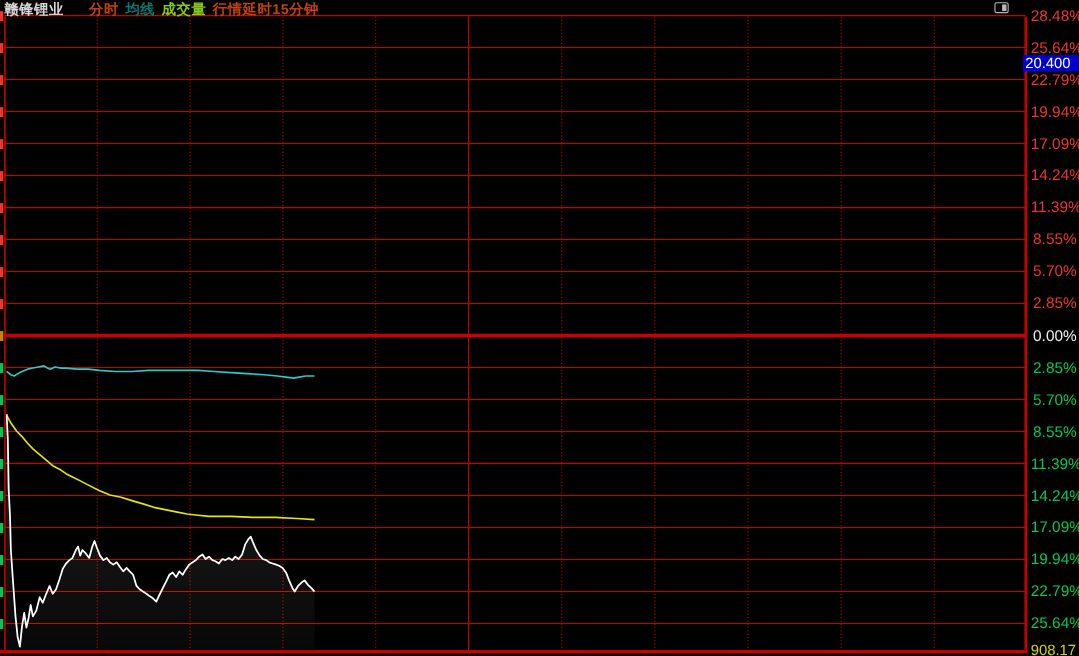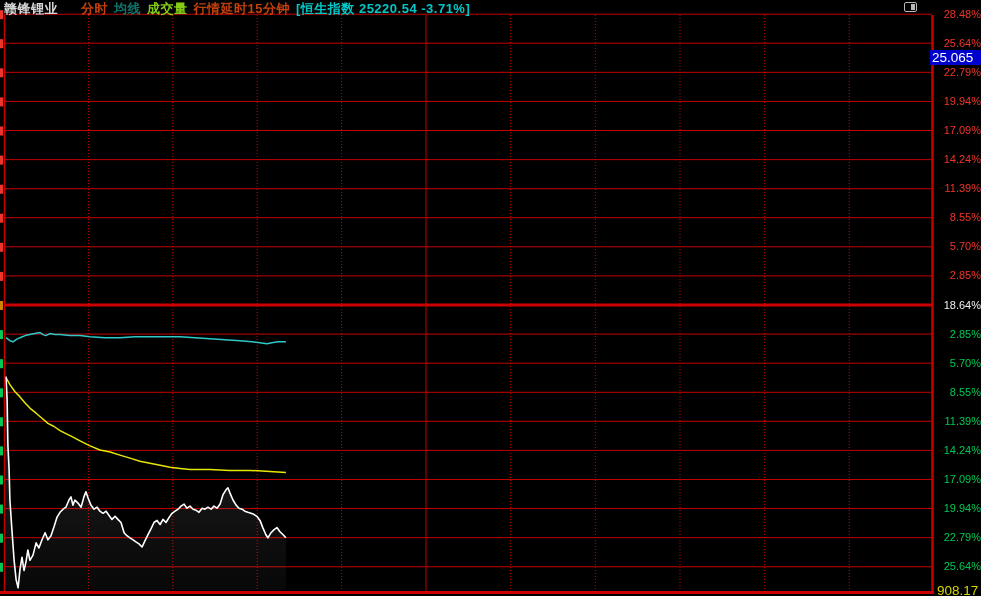--- a/index.html
+++ b/index.html
@@ -4,42 +4,41 @@
 <style>
   html,body{margin:0;padding:0;background:#000;width:981px;height:596px;overflow:hidden;
     font-family:"Liberation Sans",sans-serif;}
   .screen{position:absolute;left:0;top:0;width:981px;height:596px;background:#000;}
   .header{position:absolute;left:4px;top:0;height:15px;display:flex;align-items:flex-start;
     gap:23px;font-size:13px;font-weight:600;white-space:nowrap;z-index:5;}
   .header .grp{display:flex;gap:6px;}
   .hdr-item{letter-spacing:0.5px;}
   #chart-svg{position:absolute;left:0;top:0;z-index:1;}
   .axis{position:absolute;left:0;top:0;width:981px;height:596px;z-index:3;pointer-events:none;}
-  .ylab{position:absolute;left:937px;width:44px;height:15px;font-size:11px;line-height:15px;
-    font-weight:500;text-align:right;}
+  .ylab{position:absolute;left:937px;width:44px;height:15px;font-size:14px;line-height:15px;
+    font-weight:500;text-align:center;}
   .price-tag{position:absolute;left:930px;width:51px;height:15px;font-size:13.5px;line-height:15px;
     color:#fff;padding-left:2px;box-sizing:border-box;z-index:4;}
   .vol-label{position:absolute;left:937px;top:583px;font-size:13.5px;line-height:15px;font-weight:500;z-index:3;}
   .panel-toggle{position:absolute;left:904px;top:2px;width:13px;height:10px;border:1px solid #b8b8b8;
     border-radius:2px;box-sizing:border-box;z-index:6;cursor:pointer;}
   .panel-toggle .fillpart{position:absolute;right:1px;top:1px;width:4px;height:6px;background:#b8b8b8;}
 </style>
 </head>
 <body>
 
 <div class="screen">
 
   <div class="header">
     <span class="hdr-item" style="color: rgb(216, 216, 216);">赣锋锂业</span>
     <span class="grp">
       <span class="hdr-item" style="color: #c2410c;">分时</span>
       <span class="hdr-item" style="color: #0f766e;">均线</span>
       <span class="hdr-item" style="color: #84cc16;">成交量</span>
       <span class="hdr-item" style="color: #c2410c;">行情延时15分钟</span>
-      <span class="hdr-item" style="color: rgb(0, 200, 200);">[恒生指数 25220.54 -3.71%]</span>
     </span>
   </div>
 
   <div class="panel-toggle">
     <div class="fillpart"></div>
   </div>
 
   <svg id="chart-svg" width="981" height="596" viewBox="0 0 981 596">
       <defs>
         <linearGradient id="fillgrad" x1="0" y1="0" x2="0" y2="1">
@@ -110,29 +109,29 @@
       <div class="ylab" style="top: 6.7192px; color: rgb(238, 53, 43);">28.48%</div>
       <div class="ylab" style="top: 35.7156px; color: rgb(238, 53, 43);">25.64%</div>
       <div class="ylab" style="top: 64.8141px; color: rgb(238, 53, 43);">22.79%</div>
       <div class="ylab" style="top: 93.9126px; color: rgb(238, 53, 43);">19.94%</div>
       <div class="ylab" style="top: 123.011px; color: rgb(238, 53, 43);">17.09%</div>
       <div class="ylab" style="top: 152.11px; color: rgb(238, 53, 43);">14.24%</div>
       <div class="ylab" style="top: 181.208px; color: rgb(238, 53, 43);">11.39%</div>
       <div class="ylab" style="top: 210.204px; color: rgb(238, 53, 43);">8.55%</div>
       <div class="ylab" style="top: 239.303px; color: rgb(238, 53, 43);">5.70%</div>
       <div class="ylab" style="top: 268.401px; color: rgb(238, 53, 43);">2.85%</div>
-      <div class="ylab" style="top: 297.5px; color: rgb(240, 240, 240);">18.64%</div>
+      <div class="ylab" style="top: 297.5px; color: rgb(240, 240, 240);">0.00%</div>
       <div class="ylab" style="top: 326.599px; color: rgb(0, 200, 83);">2.85%</div>
       <div class="ylab" style="top: 355.697px; color: rgb(0, 200, 83);">5.70%</div>
       <div class="ylab" style="top: 384.796px; color: rgb(0, 200, 83);">8.55%</div>
       <div class="ylab" style="top: 413.792px; color: rgb(0, 200, 83);">11.39%</div>
       <div class="ylab" style="top: 442.89px; color: rgb(0, 200, 83);">14.24%</div>
       <div class="ylab" style="top: 471.989px; color: rgb(0, 200, 83);">17.09%</div>
       <div class="ylab" style="top: 501.087px; color: rgb(0, 200, 83);">19.94%</div>
       <div class="ylab" style="top: 530.186px; color: rgb(0, 200, 83);">22.79%</div>
       <div class="ylab" style="top: 559.284px; color: rgb(0, 200, 83);">25.64%</div>
     </div>
 
-  <div class="price-tag" style="top: 49.918px; background: rgb(0, 0, 204); color: rgb(255, 255, 255);">25.065</div>
+  <div class="price-tag" style="top: 49.918px; background: rgb(0, 0, 204); color: rgb(255, 255, 255);">20.400</div>
 
   <div class="vol-label" style="color: rgb(214, 214, 0);">908.17</div>
 
 </div>
 
 </body></html>

